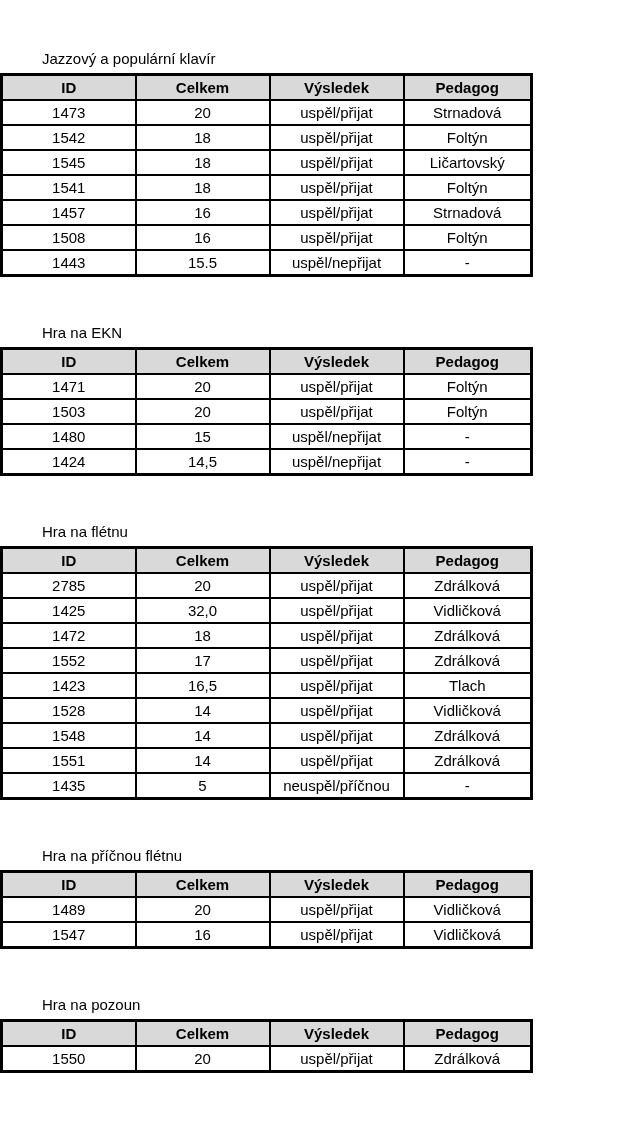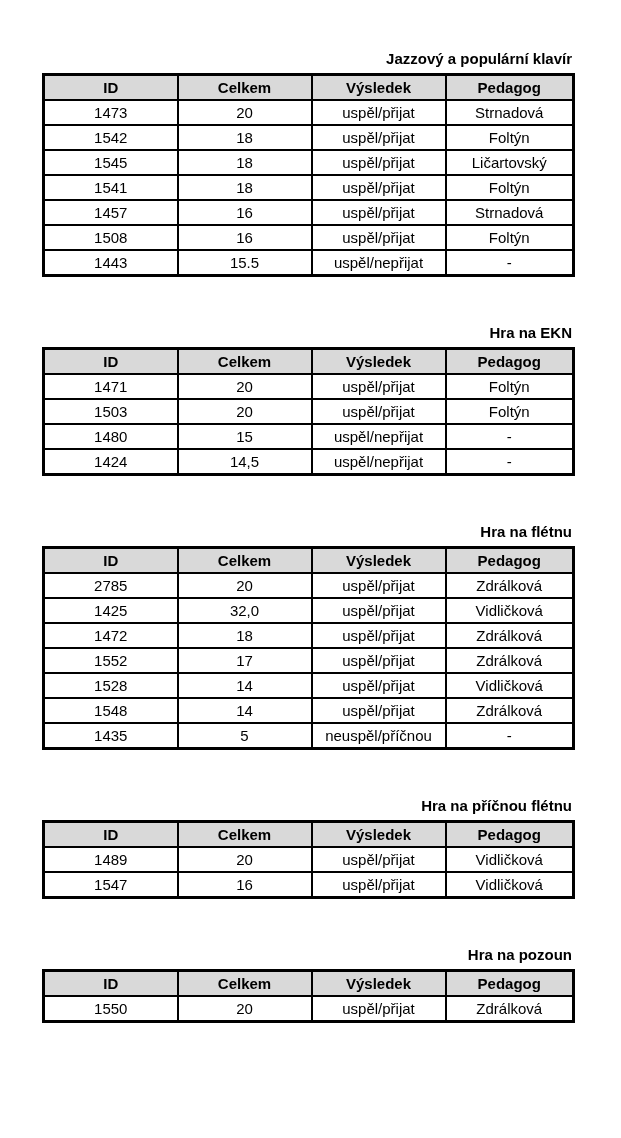--- a/index.html
+++ b/index.html
@@ -19,28 +19,27 @@
   }
   .table-section { }
   .table-section.gapped {
     margin-top: 47px;
   }
   .table-title {
     width: 530px;
     margin: 0 0 5px 42px;
     font-size: 15px;
     line-height: 18px;
-    font-weight: bold;
-    text-align: right;
+    font-weight: normal;
+    text-align: left;
   }
   table.grade {
     border-collapse: collapse;
     table-layout: fixed;
     width: 530px;
-    margin-left: 42px;
     border: 3px solid #000000;
   }
   table.grade th,
   table.grade td {
     border: 2px solid #000000;
     height: 23px;
     line-height: 23px;
     padding: 0;
     text-align: center;
     vertical-align: middle;
@@ -211,27 +210,39 @@
             <td class="bold">uspěl/přijat</td>
             <td class="bold">Zdrálková</td>
           </tr>
           <tr>
             <td>1552</td>
             <td>17</td>
             <td class="bold">uspěl/přijat</td>
             <td class="bold">Zdrálková</td>
           </tr>
           <tr>
+            <td>1423</td>
+            <td>16,5</td>
+            <td class="bold">uspěl/přijat</td>
+            <td class="bold">Tlach</td>
+          </tr>
+          <tr>
             <td>1528</td>
             <td>14</td>
             <td class="bold">uspěl/přijat</td>
             <td class="bold">Vidličková</td>
           </tr>
           <tr>
             <td>1548</td>
+            <td>14</td>
+            <td class="bold">uspěl/přijat</td>
+            <td class="bold">Zdrálková</td>
+          </tr>
+          <tr>
+            <td>1551</td>
             <td>14</td>
             <td class="bold">uspěl/přijat</td>
             <td class="bold">Zdrálková</td>
           </tr>
           <tr>
             <td>1435</td>
             <td>5</td>
             <td>neuspěl/příčnou</td>
             <td>-</td>
           </tr>

